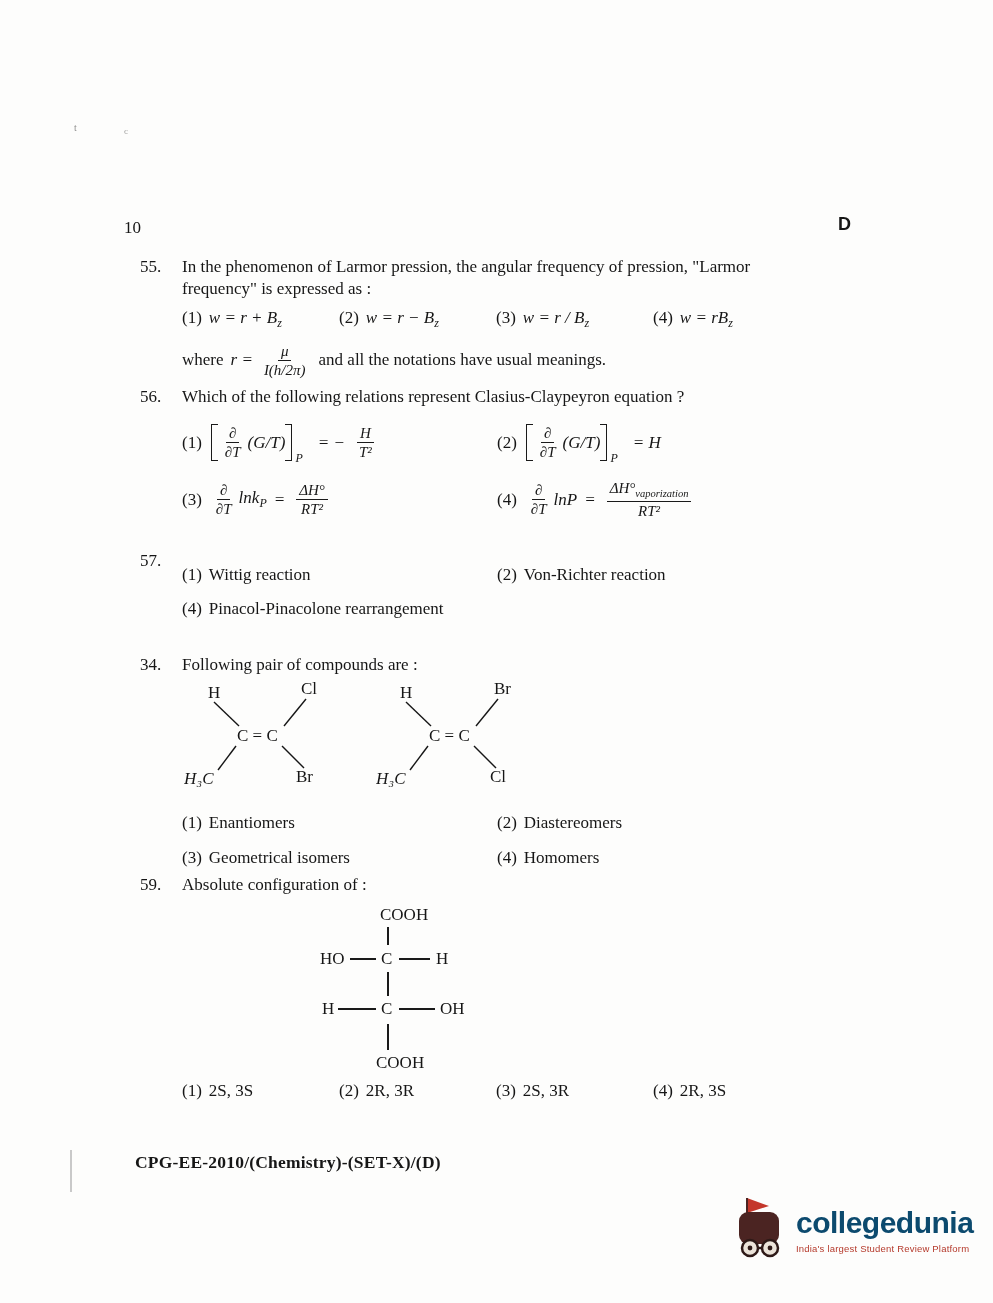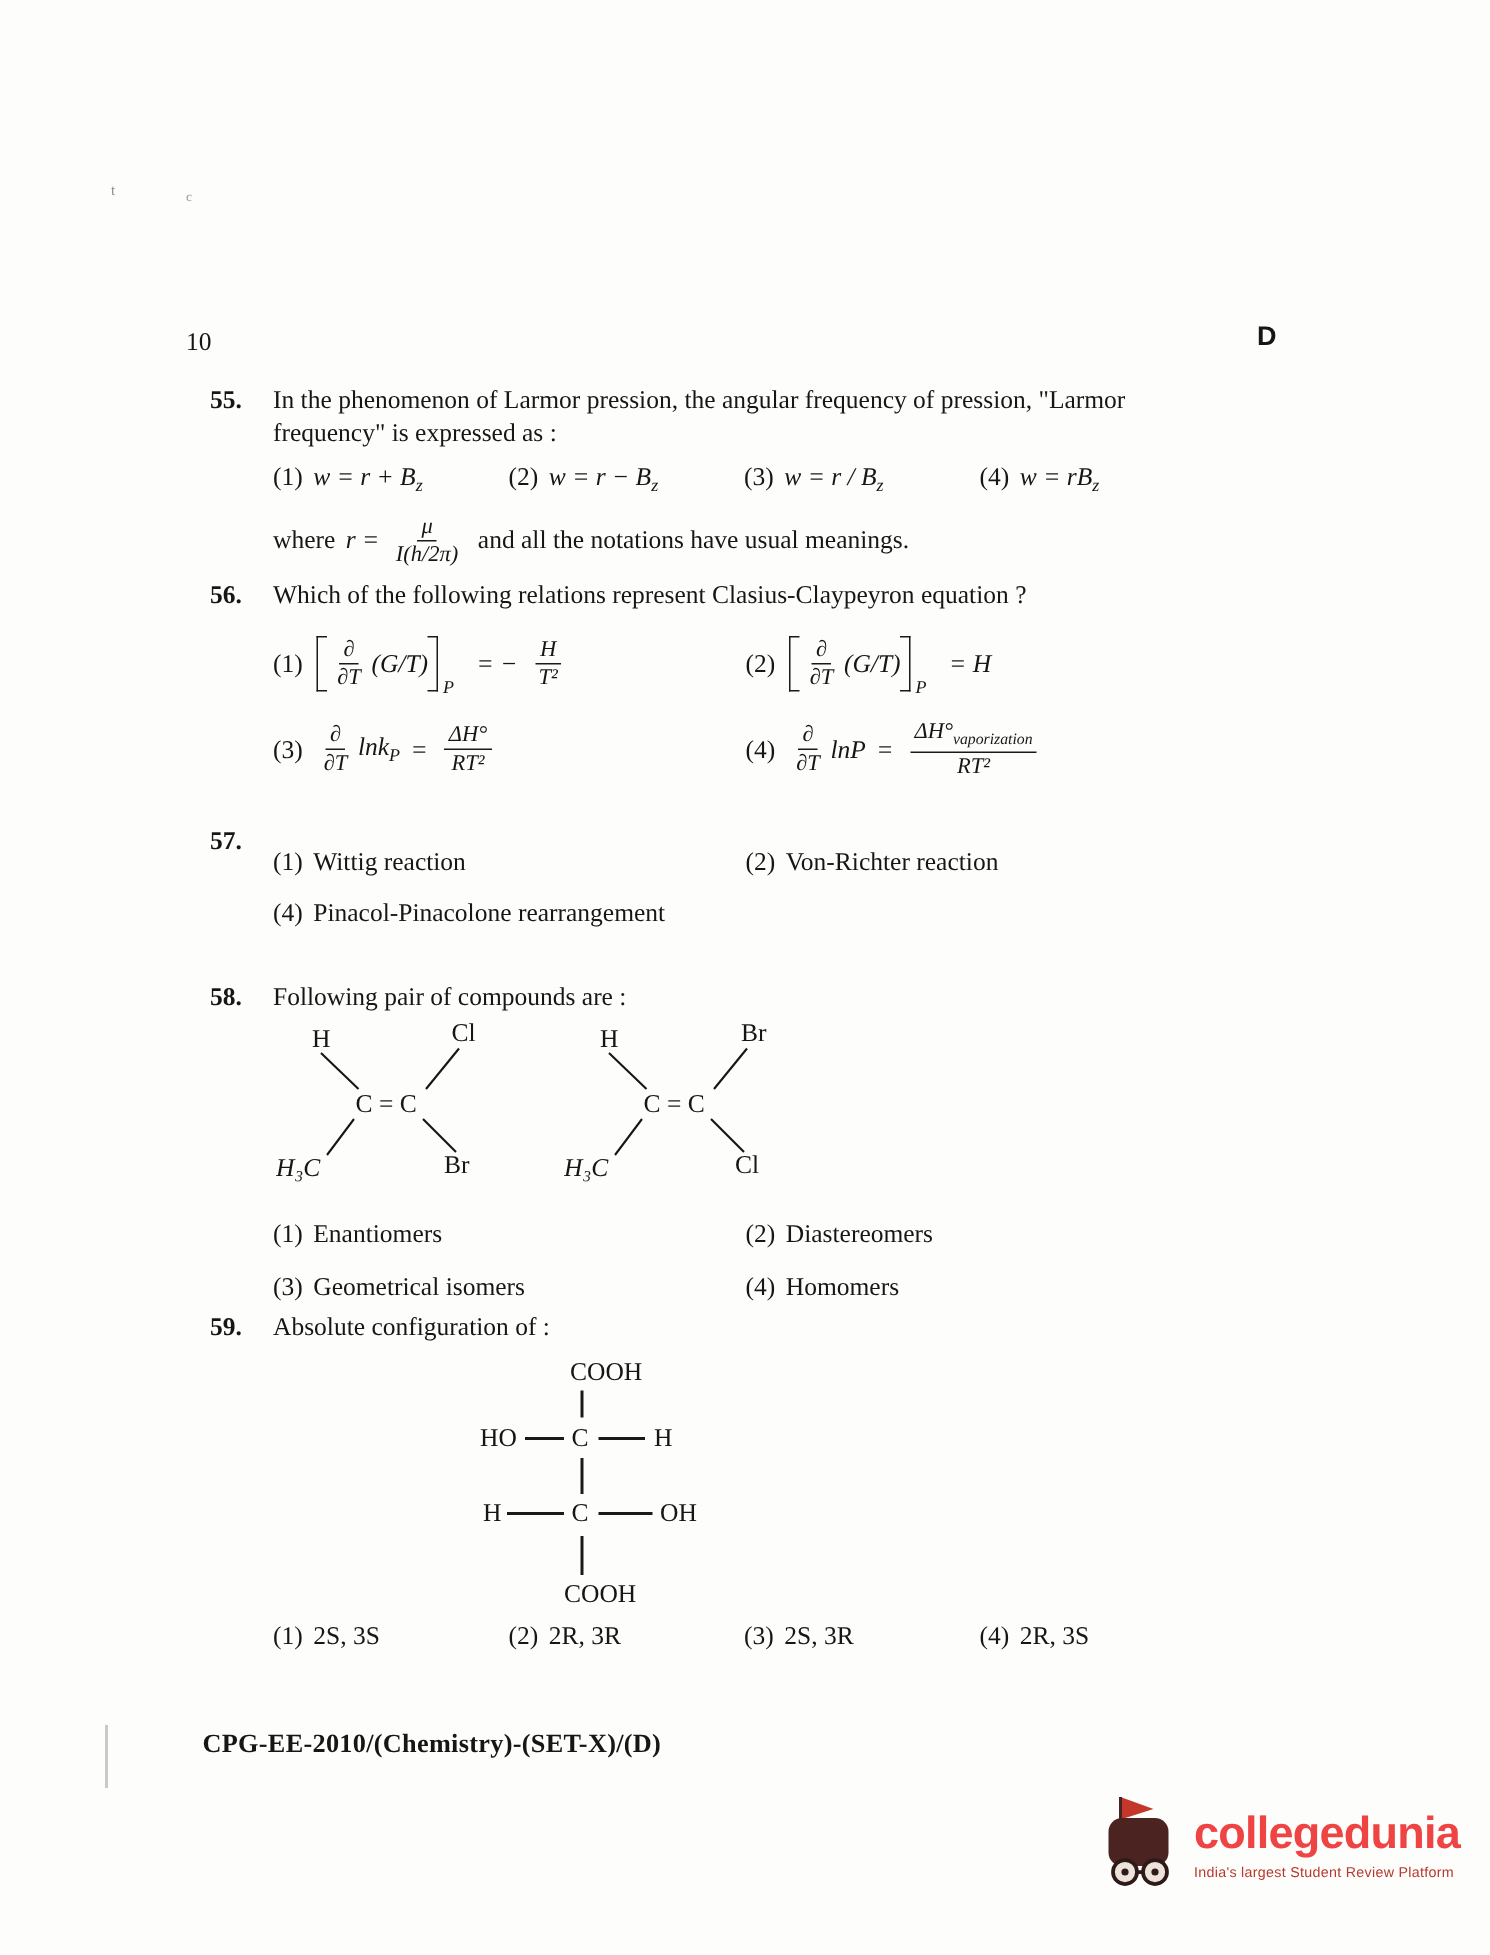--- a/index.html
+++ b/index.html
@@ -13,21 +13,21 @@
            font-family:"Liberation Sans",sans-serif}
 
   
   .mark1{position:absolute;left:74px;top:122px;font-size:10px;opacity:.5}
   .mark2{position:absolute;left:124px;top:126px;font-size:9px;opacity:.45}
   .vline-artifact{position:absolute;left:70px;top:1150px;width:1.5px;height:42px;background:#c9c9c9}
 
   
   .q{position:absolute;left:140px;width:730px;display:flex;font-size:17px;line-height:1.32}
   .q55{top:256px}.q56{top:386px}.q57{top:550px}.q58{top:654px}.q59{top:874px}
-  .qnum{font-weight:bold;flex:0 0 42px}
+  .qnum{font-weight:normal;flex:0 0 42px}
   .qbody{flex:1}
 
   
   .opts4{display:flex;margin-top:6px}
   .opts4 .o{width:157px}
   .opts4 .o:last-child{width:auto}
   .opts2{display:grid;grid-template-columns:315px auto;row-gap:12px;margin-top:14px}
   .ol{margin-right:7px}
   .om{font-style:italic}
   .zsub{font-size:12px;font-style:italic}
@@ -81,21 +81,21 @@
   .h21{left:20px;top:104px;width:38px}.h22{left:81px;top:104px;width:36px}
   .q59opts{margin-top:0}
 
   
   .doccode{position:absolute;left:135px;top:1152px;font-weight:bold;font-size:17.5px;letter-spacing:.2px}
 
   
   .logo{position:absolute;left:733px;top:1196px;display:flex;align-items:flex-start;gap:9px}
   .brandcol{display:flex;flex-direction:column;margin-top:12px}
   .brand{font-family:"Liberation Sans",sans-serif;font-size:30px;font-weight:600;
-         color:#ef4444;line-height:1;letter-spacing:-.5px}
+         color:#0c4a6e;line-height:1;letter-spacing:-.5px}
   .tagline{font-family:"Liberation Sans",sans-serif;font-size:9.5px;color:#b53a2c;
            margin-top:5px;letter-spacing:.2px}
 </style>
 </head>
 <body>
 
 <div class="page">
 
   <span class="mark1">t</span>
   <span class="mark2">c</span>
@@ -213,21 +213,21 @@
     <div class="qbody">
       <div class="opts2">
         <span><span class="ol">(1)</span><span>Wittig reaction</span></span>
         <span><span class="ol">(2)</span><span>Von-Richter reaction</span></span>
         <span><span class="ol">(4)</span><span>Pinacol-Pinacolone rearrangement</span></span>
       </div>
     </div>
   </div>
 
   <div class="q q58">
-    <span class="qnum">58.</span>
+    <span class="qnum">34.</span>
     <div class="qbody">
       <div class="qtext">Following pair of compounds are :</div>
       <div class="mols">
         <svg class="mol mol1" width="170" height="112" viewBox="0 0 170 112">
           <line x1="30" y1="22" x2="55" y2="46"></line>
           <line x1="122" y1="19" x2="100" y2="46"></line>
           <line x1="34" y1="90" x2="52" y2="66"></line>
           <line x1="120" y1="88" x2="98" y2="66"></line>
           <text x="24" y="18">H</text>
           <text x="117" y="14">Cl</text>

